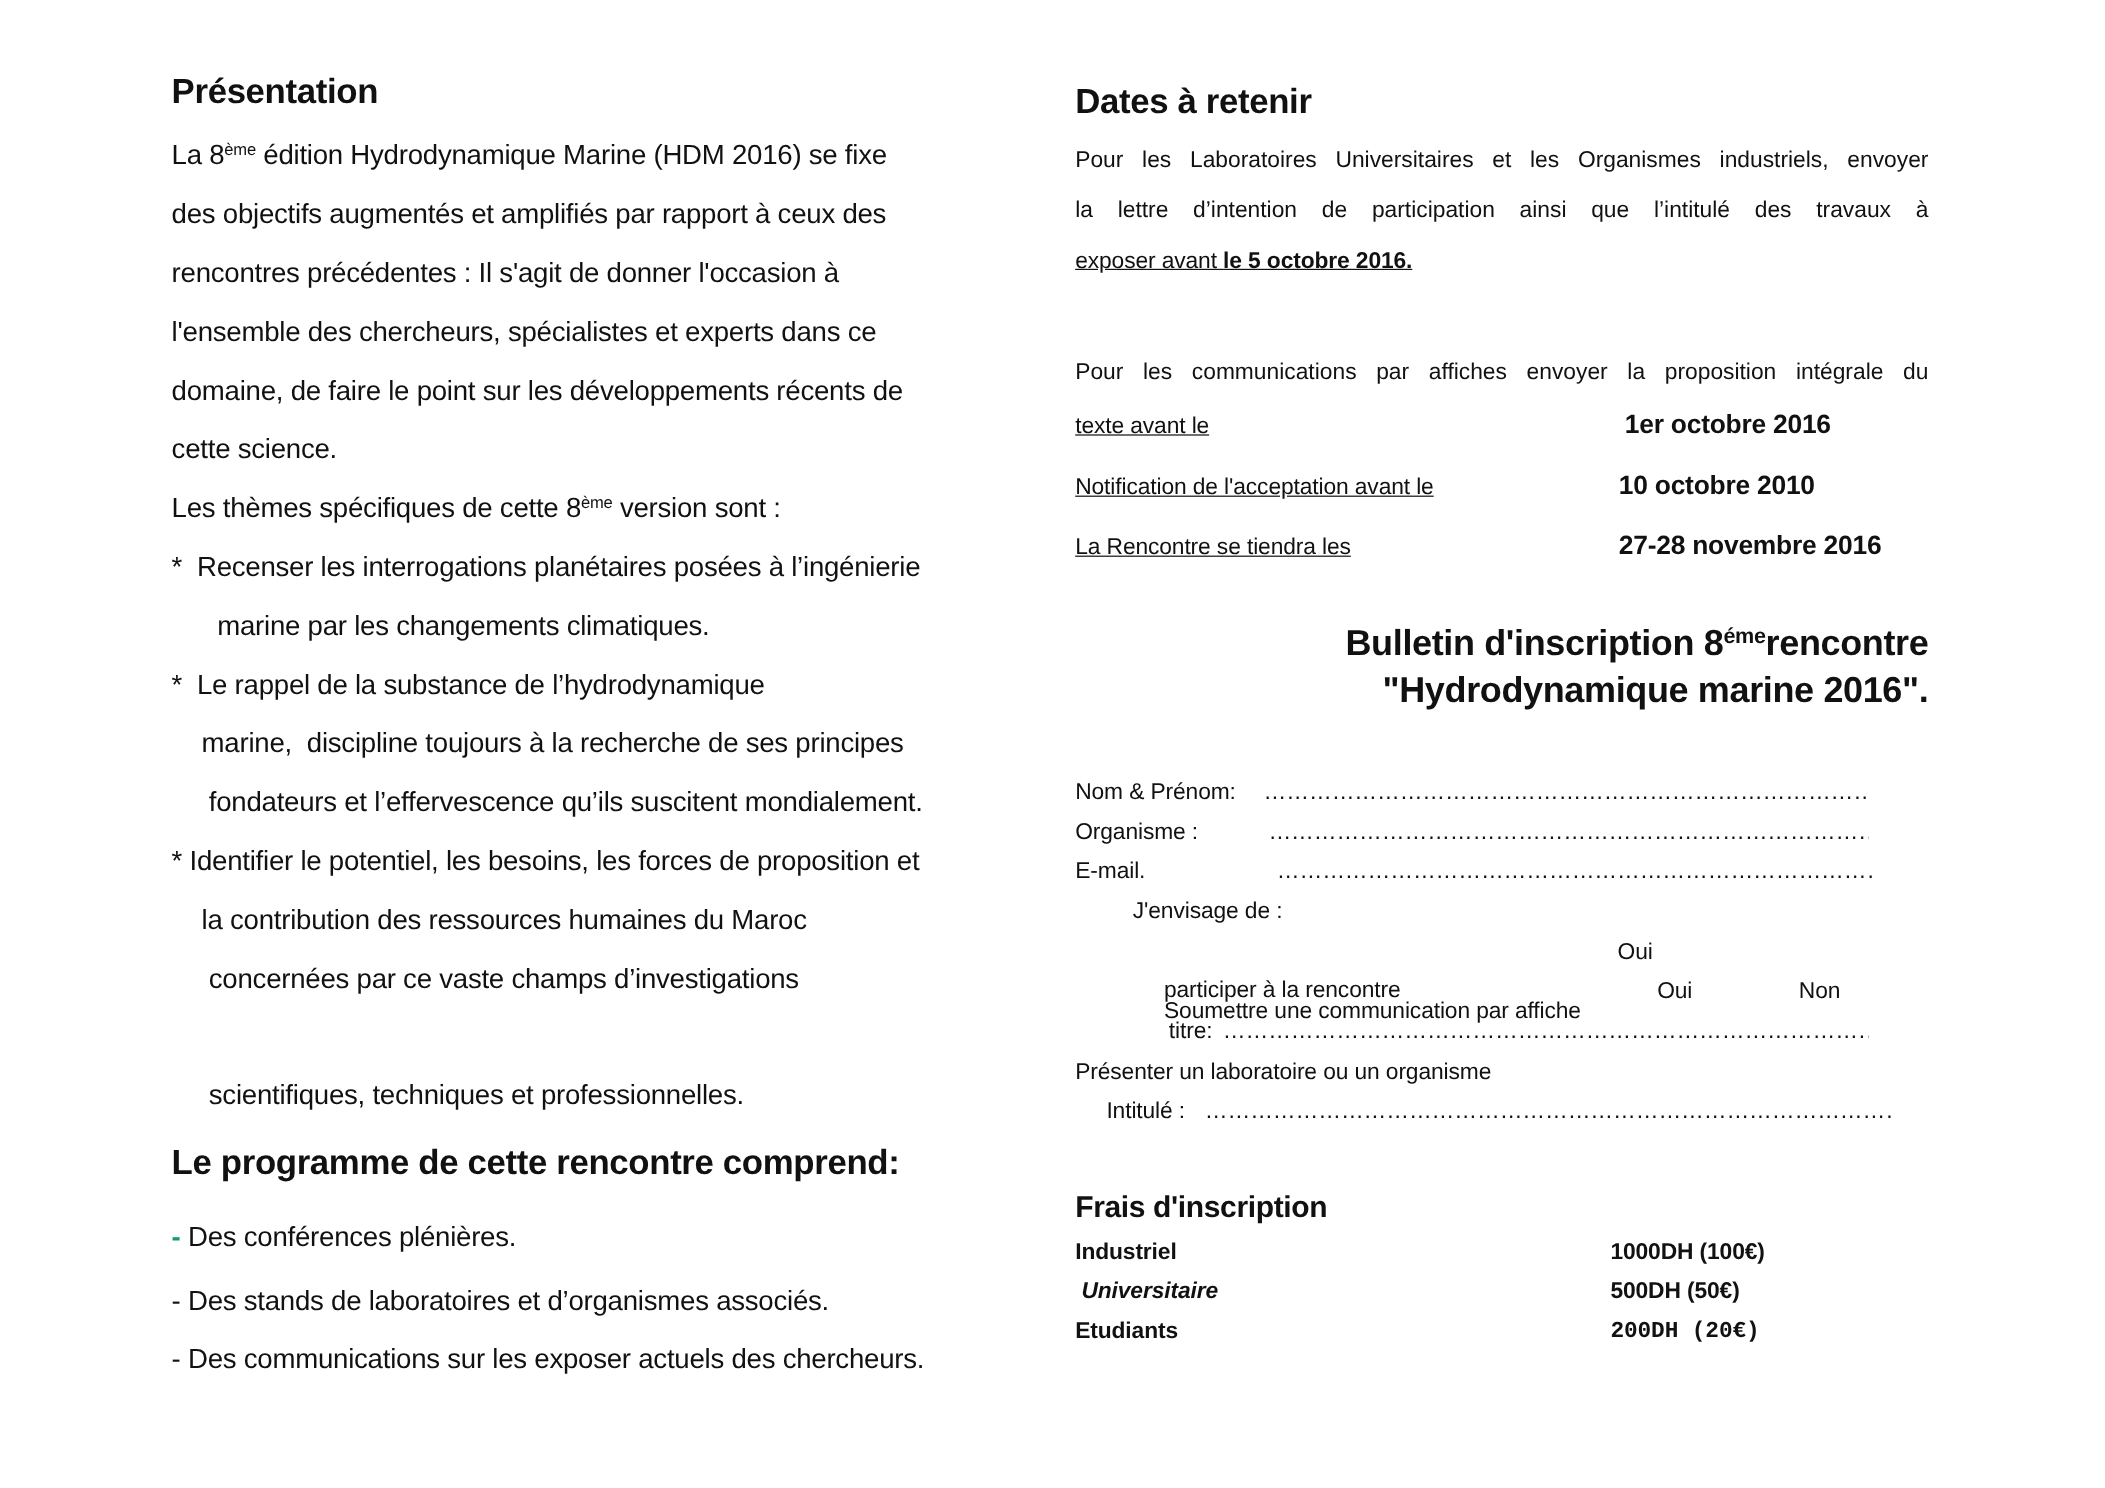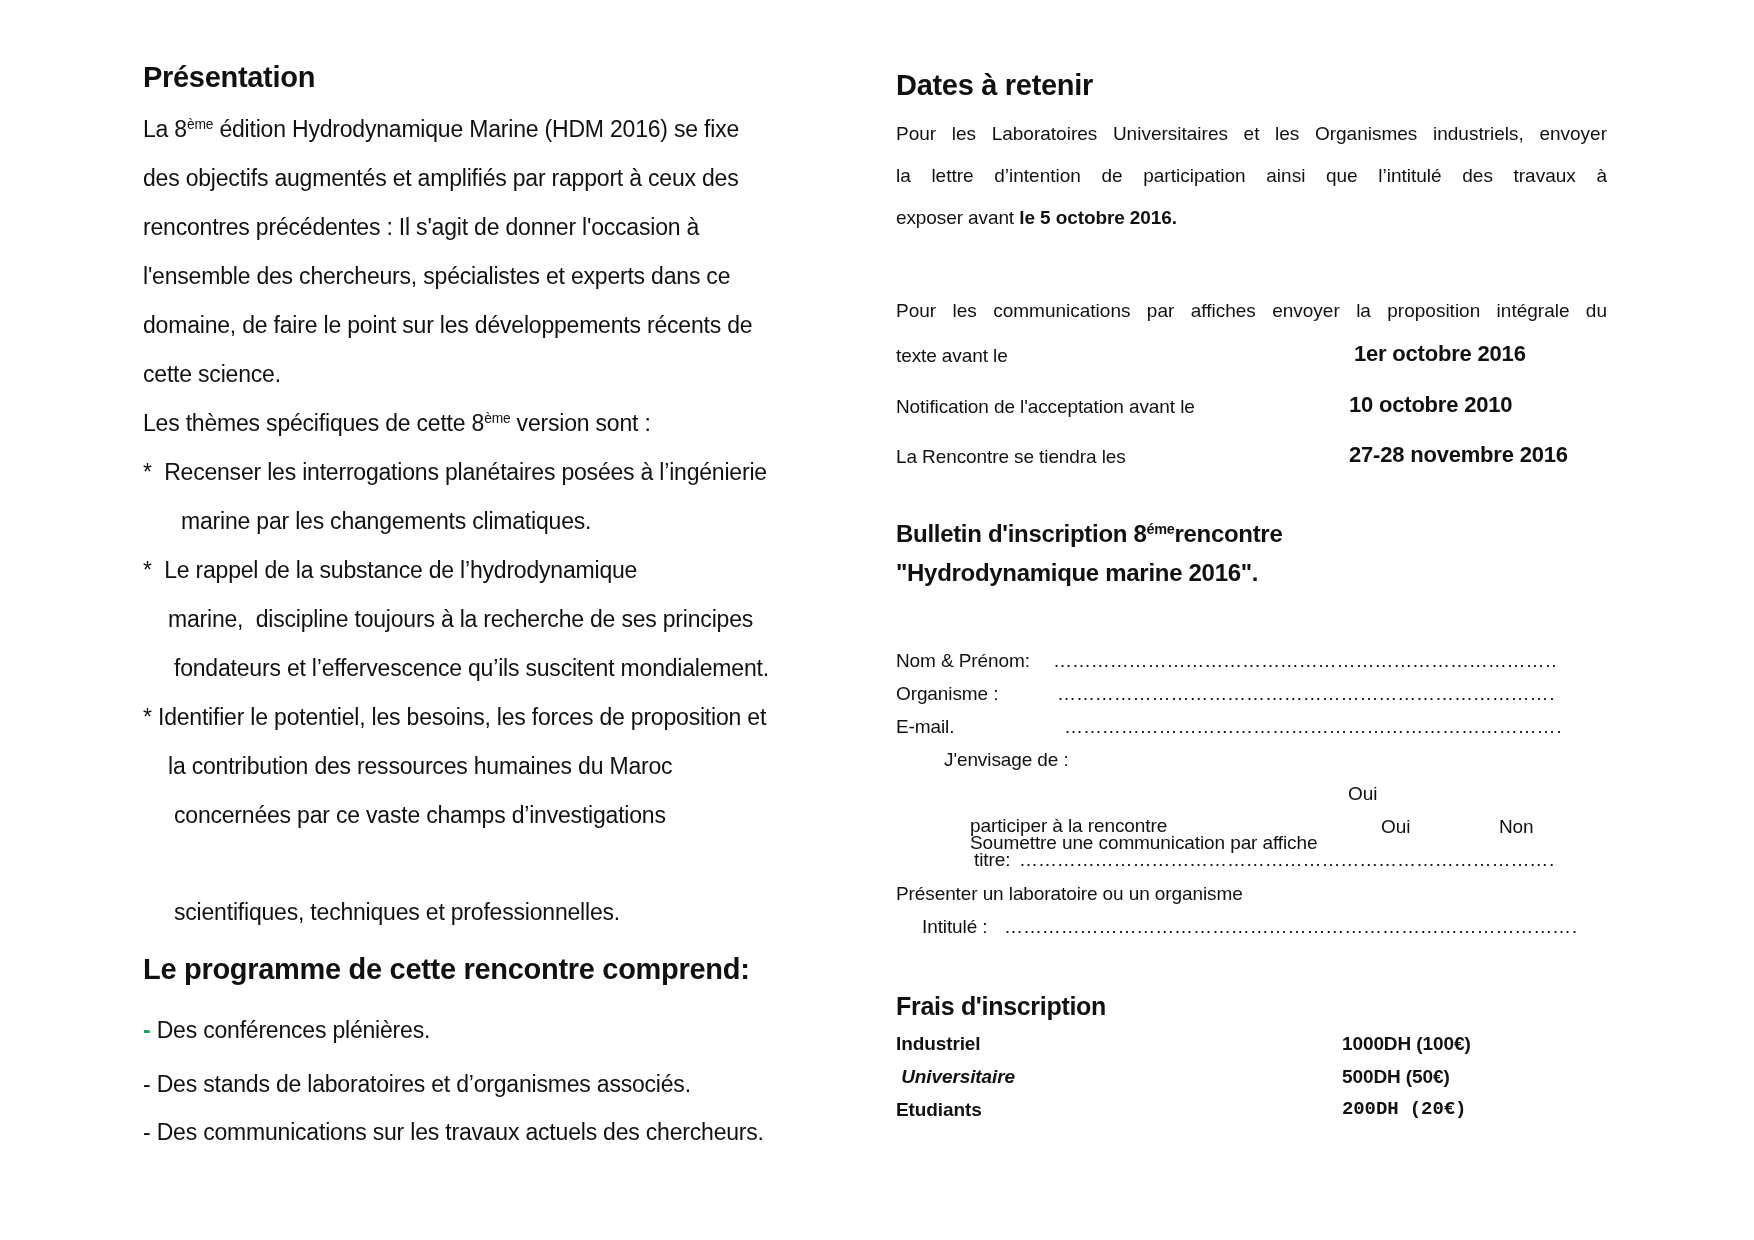--- a/index.html
+++ b/index.html
@@ -2,25 +2,25 @@
 <html><head>
 <meta charset="utf-8">
 <style>
   html, body { margin: 0; padding: 0; background: #ffffff; }
   body { width: 1754px; height: 1240px; position: relative; overflow: hidden;
          font-family: "Liberation Sans", "DejaVu Sans", sans-serif; color: #111111; }
   .abs { position: absolute; white-space: pre; line-height: 1; }
   .h-left { font-size: 29px; font-weight: bold; letter-spacing: -0.3px; }
   .body-l { font-size: 23px; letter-spacing: -0.2px; }
   .h-right { font-size: 29px; font-weight: bold; letter-spacing: -0.3px; }
-  .body-r { font-size: 19px; letter-spacing: -0.1px; }
+  .body-r { font-size: 19px; letter-spacing: -0.1px; text-decoration: underline; }
   .body-r-just { font-size: 19px; text-align: justify; text-align-last: justify; white-space: normal; width: 711px; }
   .bold { font-weight: bold; }
   .date-val { font-size: 22px; font-weight: bold; letter-spacing: -0.2px; }
-  .bulletin-title { font-size: 24px; font-weight: bold; text-align: left; width: 711px; letter-spacing: -0.3px; }
+  .bulletin-title { font-size: 30px; font-weight: bold; text-align: right; width: 711px; letter-spacing: -0.3px; }
   .form-line { font-size: 19px; letter-spacing: -0.1px; }
   .fee-h { font-size: 25px; font-weight: bold; letter-spacing: -0.3px; }
   .fee { font-size: 19px; font-weight: bold; letter-spacing: -0.1px; }
   sup { font-size: 0.6em; vertical-align: 0; position: relative; top: -0.55em; }
   .green-dash { color: #10a060; font-weight: bold; }
 </style>
 </head>
 <body>
 
 <div class="abs h-left" style="left:143px; top:63px;">Présentation</div>
@@ -40,21 +40,21 @@
 <div class="abs body-l" style="left:168px; top:608px;">marine,  discipline toujours à la recherche de ses principes</div>
 <div class="abs body-l" style="left:174px; top:657px;">fondateurs et l’effervescence qu’ils suscitent mondialement.</div>
 <div class="abs body-l" style="left:143px; top:706px;">* Identifier le potentiel, les besoins, les forces de proposition et</div>
 <div class="abs body-l" style="left:168px; top:755px;">la contribution des ressources humaines du Maroc</div>
 <div class="abs body-l" style="left:174px; top:804px;">concernées par ce vaste champs d’investigations</div>
 <div class="abs body-l" style="left:174px; top:853px;margin-top:48px;">scientifiques, techniques et professionnelles.</div>
 
 <div class="abs h-left" style="left:143px; top:955px;">Le programme de cette rencontre comprend:</div>
 <div class="abs body-l" style="left:143px; top:1019px;"><span class="green-dash">-</span><span> Des conférences plénières.</span></div>
 <div class="abs body-l" style="left:143px; top:1073px;">- Des stands de laboratoires et d’organismes associés.</div>
-<div class="abs body-l" style="left:143px; top:1121px;">- Des communications sur les travaux actuels des chercheurs.</div>
+<div class="abs body-l" style="left:143px; top:1121px;">- Des communications sur les exposer actuels des chercheurs.</div>
 
 <div class="abs h-right" style="left:896px; top:71px;">Dates à retenir</div>
 
 <div class="abs body-r-just" style="left:896px; top:124px;">Pour les Laboratoires Universitaires et les Organismes industriels, envoyer</div>
 <div class="abs body-r-just" style="left:896px; top:166px;">la lettre d’intention de participation ainsi que l’intitulé des travaux à</div>
 <div class="abs body-r" style="left:896px; top:208px;"><span>exposer avant </span><span class="bold">le 5 octobre 2016.</span></div>
 
 <div class="abs body-r-just" style="left:896px; top:301px;">Pour les communications par affiches envoyer la proposition intégrale du</div>
 
 <div class="abs body-r" style="left:896px; top:346px;">texte avant le</div>

